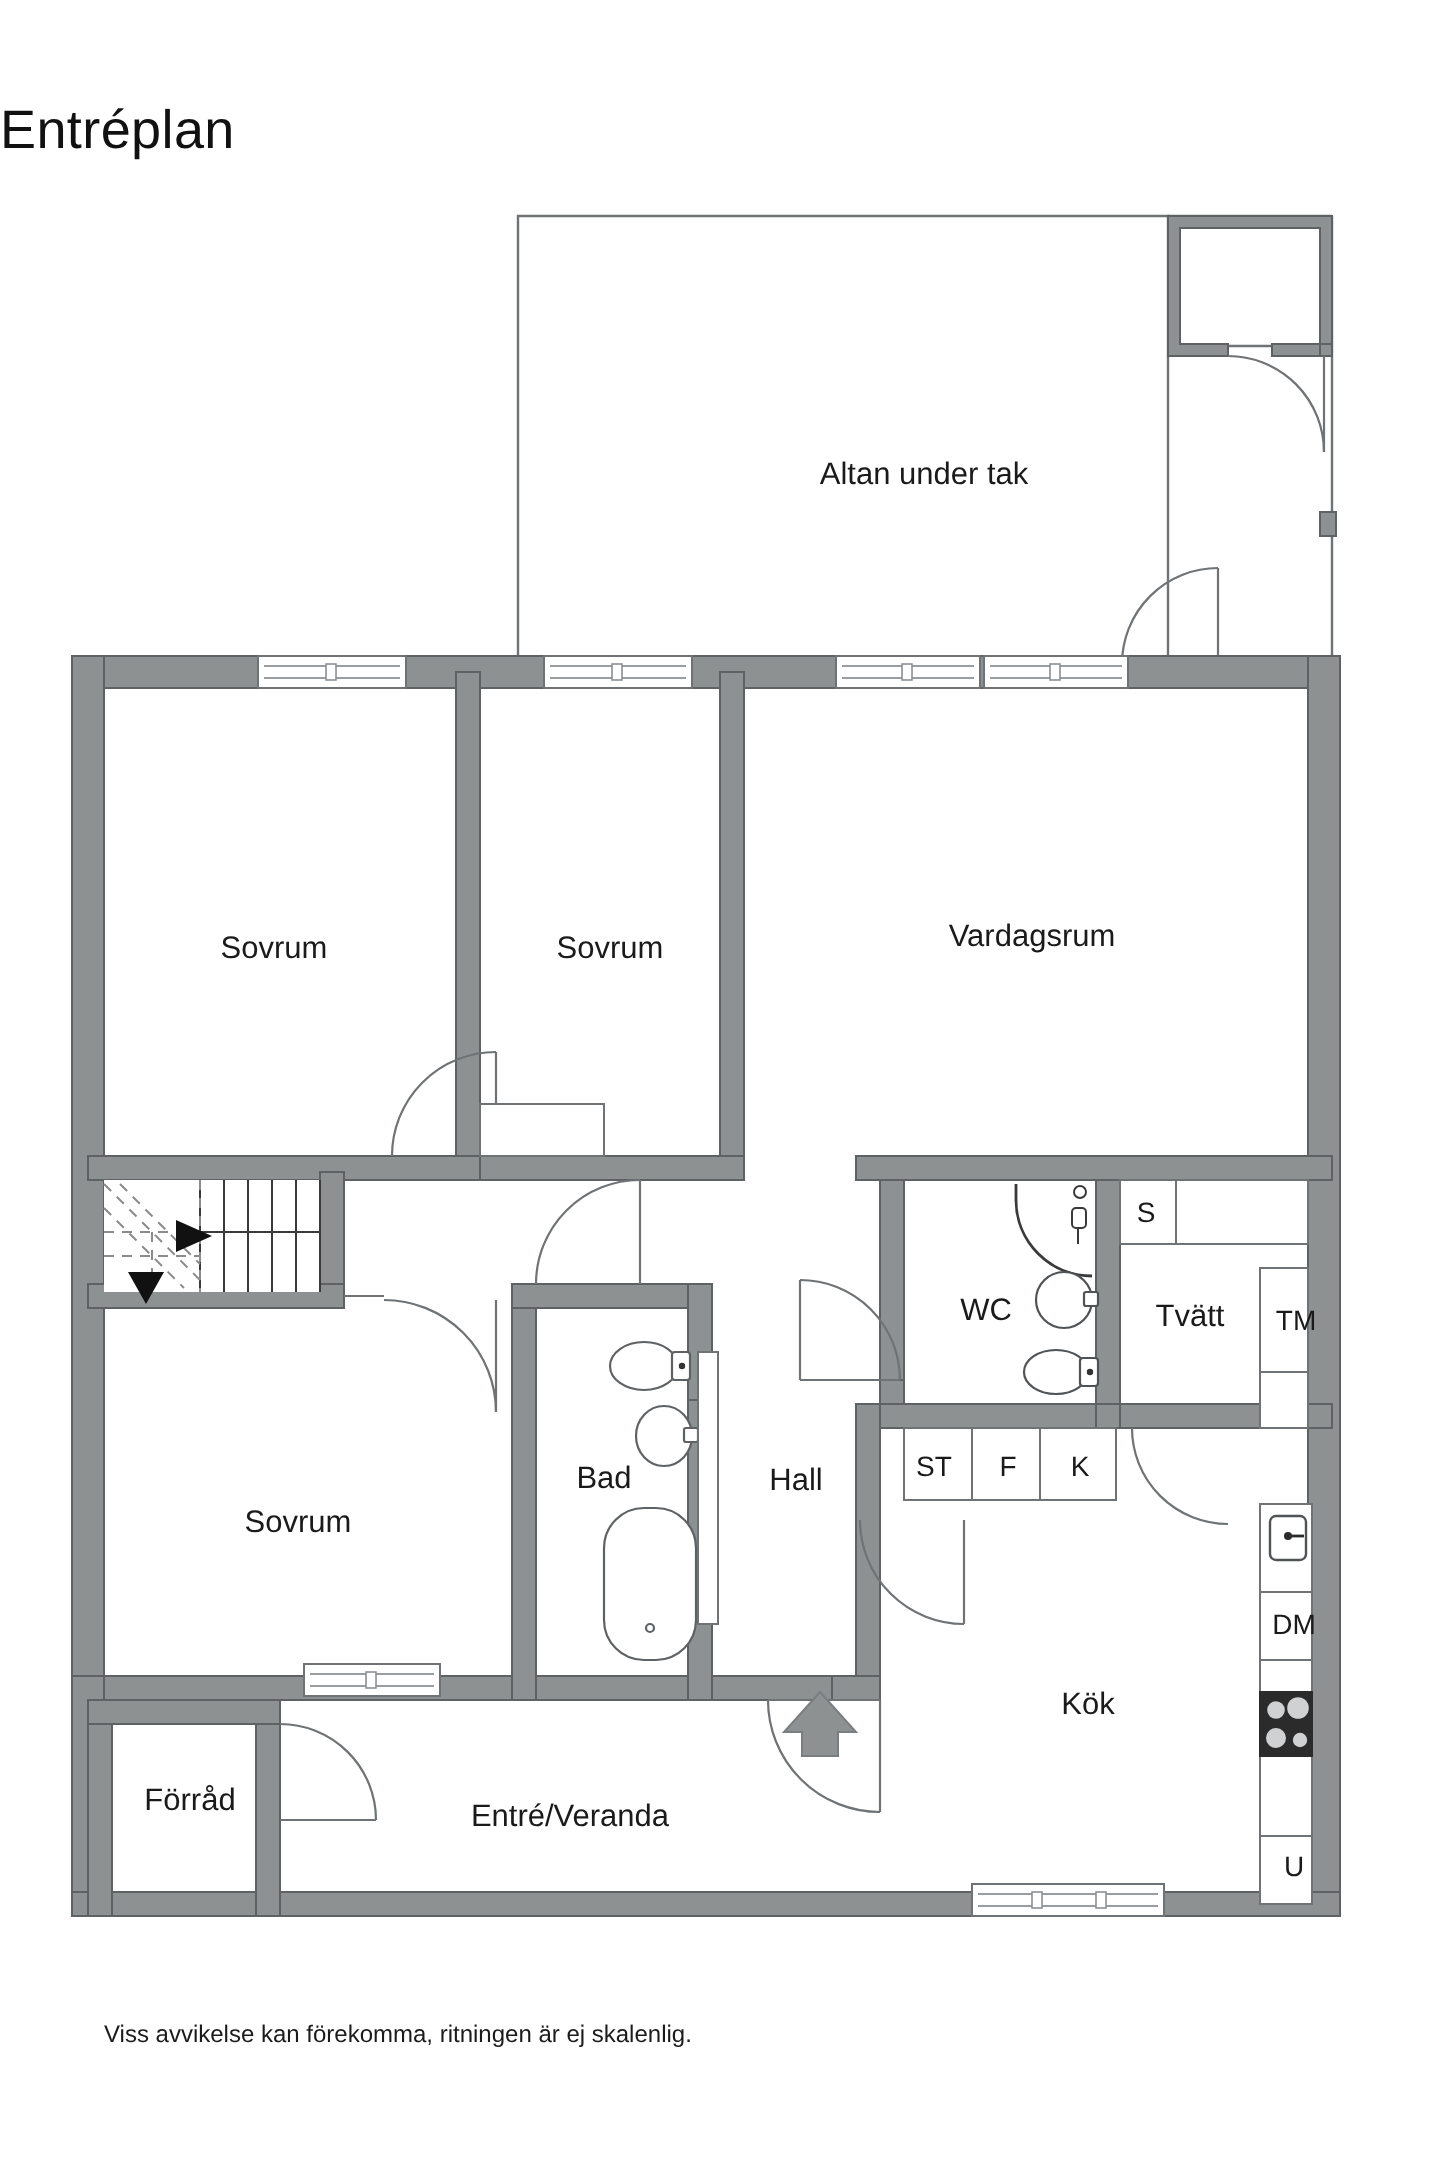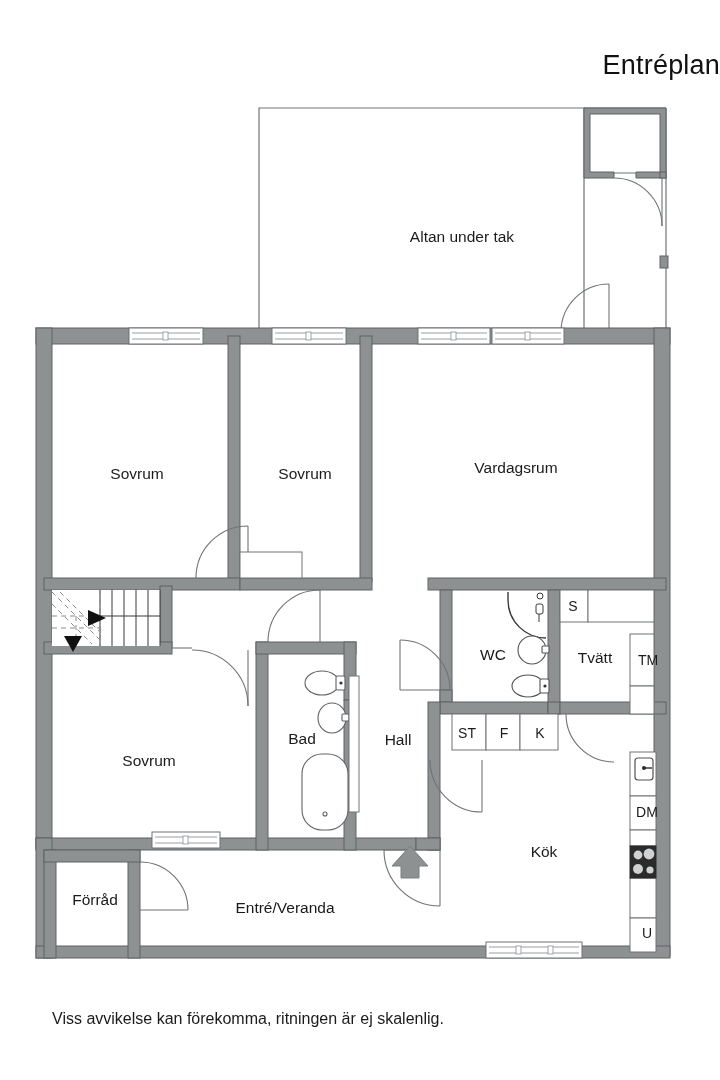--- a/index.html
+++ b/index.html
@@ -1,21 +1,21 @@
 <!DOCTYPE html>
 <html><head>
 <meta charset="utf-8">
 <style>
   html,body{margin:0;padding:0;background:#ffffff;}
   body{width:720px;height:1080px;position:relative;
        font-family:"Liberation Sans","DejaVu Sans",sans-serif;color:#1a1a1a;}
-  #plan-title{position:absolute;top:50px;left:0;width:720px;text-align:right;
+  #plan-title{position:absolute;top:50px;left:0;width:720px;text-align:left;
        font-size:27px;font-weight:400;letter-spacing:.2px;color:#111;}
   #plan-canvas{position:absolute;left:0;top:0;width:720px;height:1080px;}
-  #plan-caption{position:absolute;left:52px;top:1010px;font-size:16px;color:#1b1b1b;}
+  #plan-caption{position:absolute;left:52px;top:1010px;font-size:12px;color:#1b1b1b;}
   .svg-label{font-family:"Liberation Sans","DejaVu Sans",sans-serif;fill:#1a1a1a;}
   .rl{font-size:15.5px;}
   .rl-sm{font-size:14px;}
 </style>
 </head>
 <body>
 
 <div id="plan-title">Entréplan</div>
 
 <svg id="plan-canvas" viewBox="0 0 720 1080" xmlns="http://www.w3.org/2000/svg">

